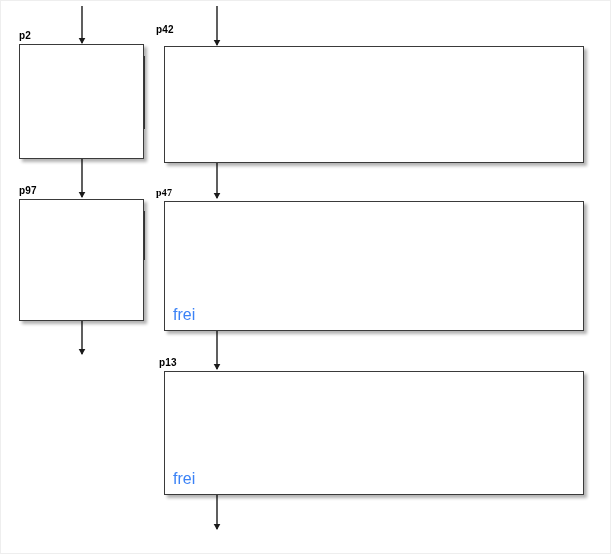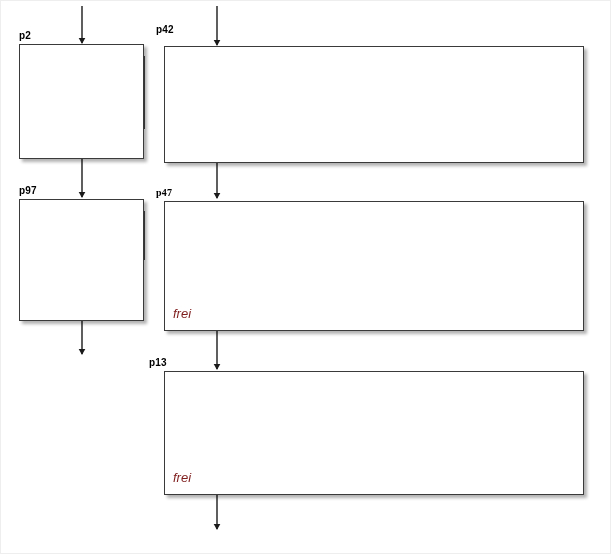--- a/index.html
+++ b/index.html
@@ -57,24 +57,23 @@
     font-size: 13.5px;
     font-weight: bold;
     height: 23px;
     padding: 0 2px;
     white-space: nowrap;
     color: #000;
     background: #fff;
   }
   .frei {
     position: absolute;
-    font-style: italic;
-    font-size: 13px;
+    font-size: 16px;
     font-weight: normal;
-    color: #7f1d1d;
+    color: #3b82f6;
     z-index: 3;
   }
 </style>
 </head>
 <body>
 
 <div id="canvas">
 
   <svg id="svg-arrows" viewBox="0 0 611 554" xmlns="http://www.w3.org/2000/svg">
     <defs>
@@ -211,21 +210,21 @@
         <td>9912</td>
         <td>Max</td>
         <td>Mustermann</td>
         <td>...</td>
         <td>1.1.1949</td>
       </tr>
     </tbody>
   </table>
   <div class="frei" style="left:172px; top:305px;">frei</div>
 
-  <div class="page-label" style="left:148px; top:357px;">p13</div>
+  <div class="page-label" style="left:158px; top:357px;">p13</div>
   <div class="page-block" style="left:163px; top:370px; width:420px; height:124px;"></div>
   <table class="rec-table" style="left:172px; top:379px; width:406px;">
     <colgroup>
       <col style="width:68px">
         <col style="width:87px">
         <col style="width:100px">
       <col style="width:64px">
         <col style="width:87px">
     </colgroup>
     <tbody>

